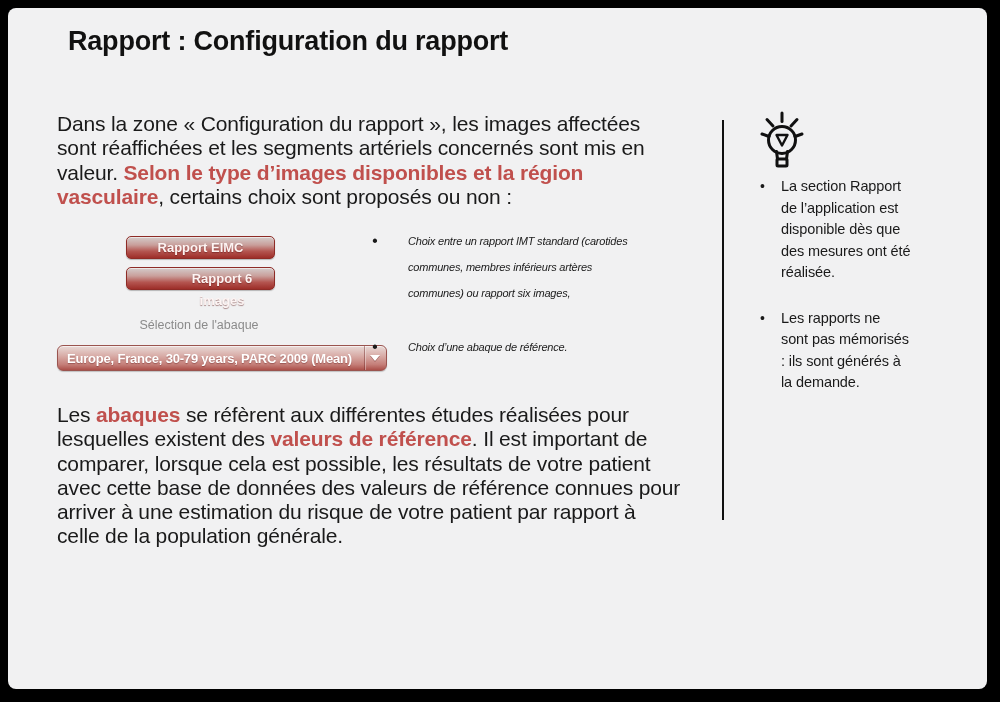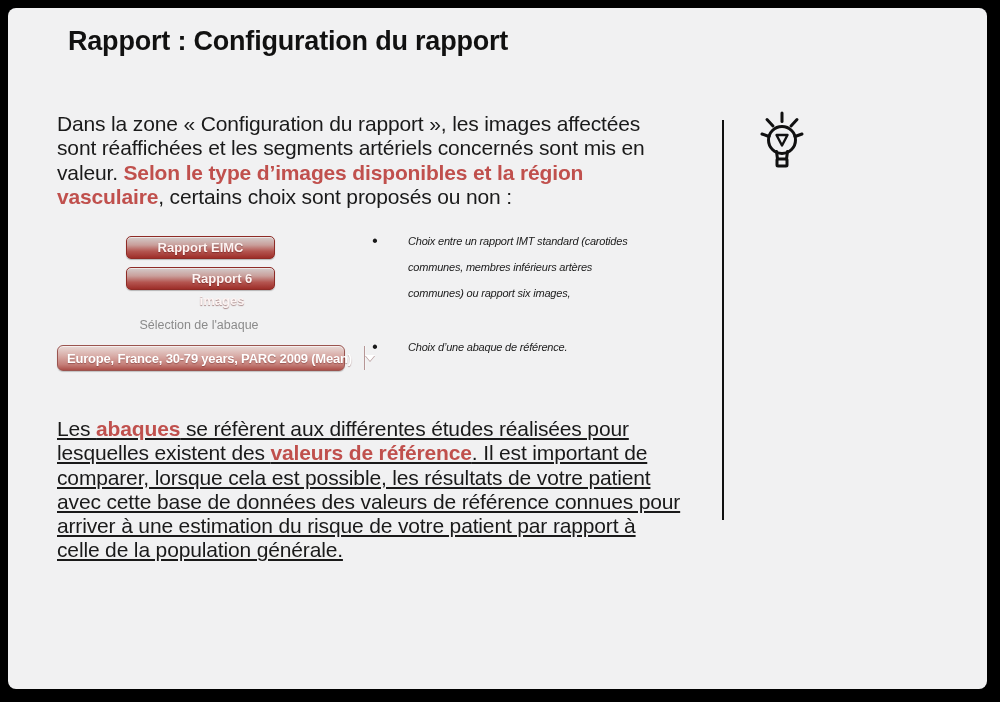--- a/index.html
+++ b/index.html
@@ -9,37 +9,37 @@
   .frame { position:absolute; inset:0; background:#000; }
   .slide { position:absolute; left:8px; top:8px; right:13px; bottom:13px;
            background:#f1f1f2;border-radius:8px; }
 
   .title { position:absolute; left:60px; top:18px; font-size:27px;
            color:#111; letter-spacing:-0.2px; }
 
   .para { position:absolute; font-size:21px; line-height:24.3px;
           color:#1a1a1a; letter-spacing:-0.15px; }
   .intro { left:49px; top:104px; width:625px; }
-  .bottom-para { left:49px; top:409px; width:625px;text-decoration:underline; }
+  .bottom-para { left:49px; top:395px; width:625px; }
   .red { color:#c0504d; font-weight:bold; }
 
   
   .btn { position:absolute; left:118px; width:149px; height:23px;
          border:1px solid #8e2b26; border-radius:5px;
          background:linear-gradient(180deg,#d4cccb 0%,#c99f9b 38%,#b45550 68%,#9d2e29 100%);
          box-shadow:inset 0 1px 0 rgba(255,255,255,0.55), 0 1px 1px rgba(0,0,0,0.25);
          color:#fdf4f3; font-size:13px; font-weight:bold; text-align:center;
          line-height:21px; text-shadow:0 1px 1px rgba(80,10,10,0.45); cursor:pointer; }
   .btn-1 { top:228px; }
   .btn-2 { top:259px; height:23px; line-height:22px;padding-left:43px; }
 
   .abaque-label { position:absolute; left:49px; top:310px; width:284px;
                   text-align:center; font-size:12.5px; font-weight:normal; color:#8b8b8b; }
 
-  .dropdown { position:absolute; left:49px; top:337px; width:288px; height:26px;
+  .dropdown { position:absolute; left:49px; top:337px; width:330px; height:26px;
               border:1px solid #9a544f; border-radius:6px; display:flex; align-items:center;
               background:linear-gradient(180deg,#e9dad7 0%,#d8aba6 42%,#c47d77 78%,#ab4f49 100%);
               box-shadow:inset 0 1px 0 rgba(255,255,255,0.6), 0 1px 1px rgba(0,0,0,0.2);
               cursor:pointer;gap:12px; }
   .dropdown .val { flex:1; padding-left:9px; font-size:13px; font-weight:bold;
                    color:#fff; text-shadow:0 1px 1px rgba(90,20,20,0.4);
                    white-space:nowrap; letter-spacing:-0.2px; }
   .dropdown .arrow-box { width:30px; height:100%; display:flex; align-items:center;
                          justify-content:center; border-left:1px solid rgba(110,40,38,0.45);
                          box-shadow:inset 1px 0 0 rgba(255,255,255,0.35); }
@@ -110,16 +110,18 @@
         <path d="M22.5,44.5 L23.5,52"></path>
         <path d="M33.5,44.5 L32.5,52"></path>
         <rect x="23" y="52" width="10" height="7" rx="1"></rect>
       </g>
       <g stroke="#111" stroke-width="2.4" fill="none" stroke-linejoin="round">
         <path d="M22.5,28 L33.5,28 L28,38.5 Z"></path>
       </g>
     </svg>
 
     <ul class="tips">
+      <li><span class="txt">La section Rapport de l’application est disponible dès que des mesures ont été réalisée.</span></li>
+      <li><span class="txt">Les rapports ne sont pas mémorisés : ils sont générés à la demande.</span></li>
     </ul>
 
   </div>
 </div>
 
 </body></html>

